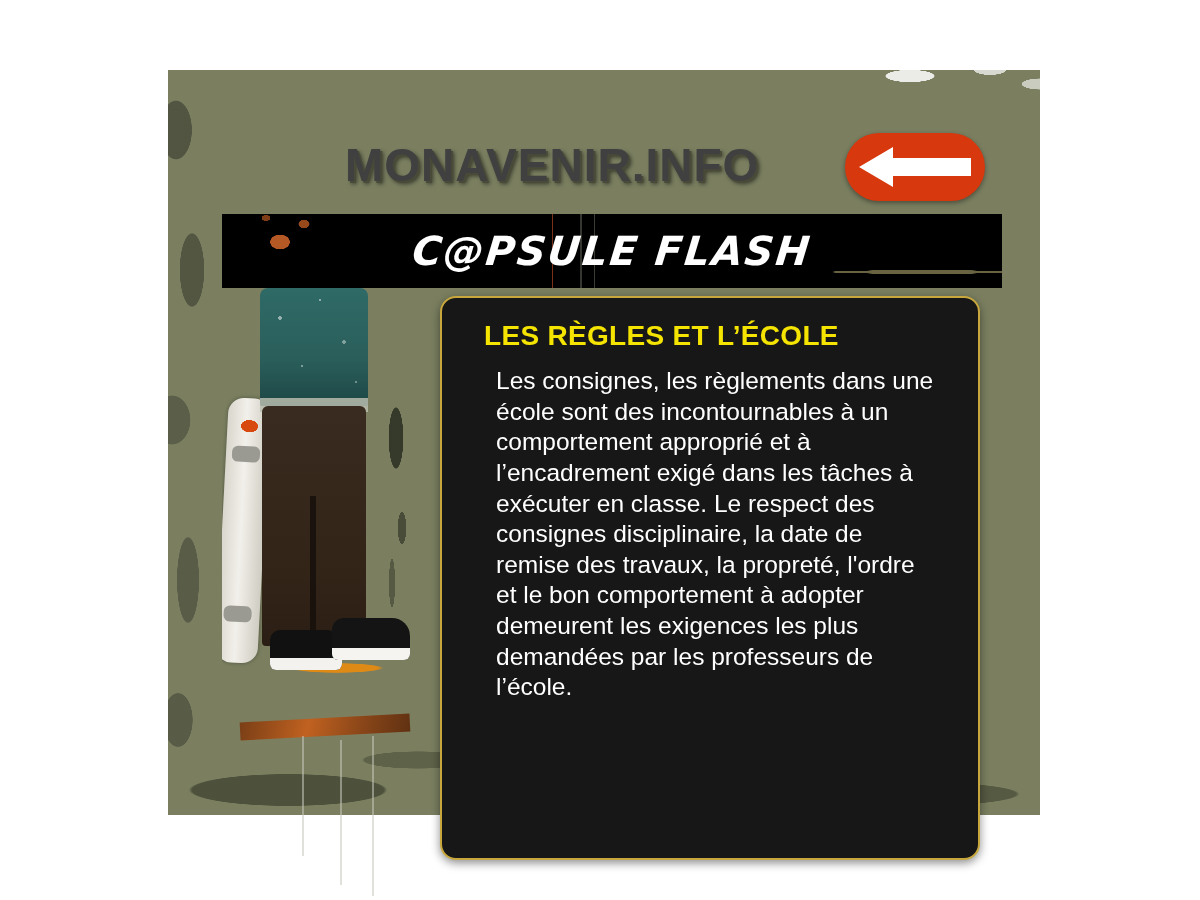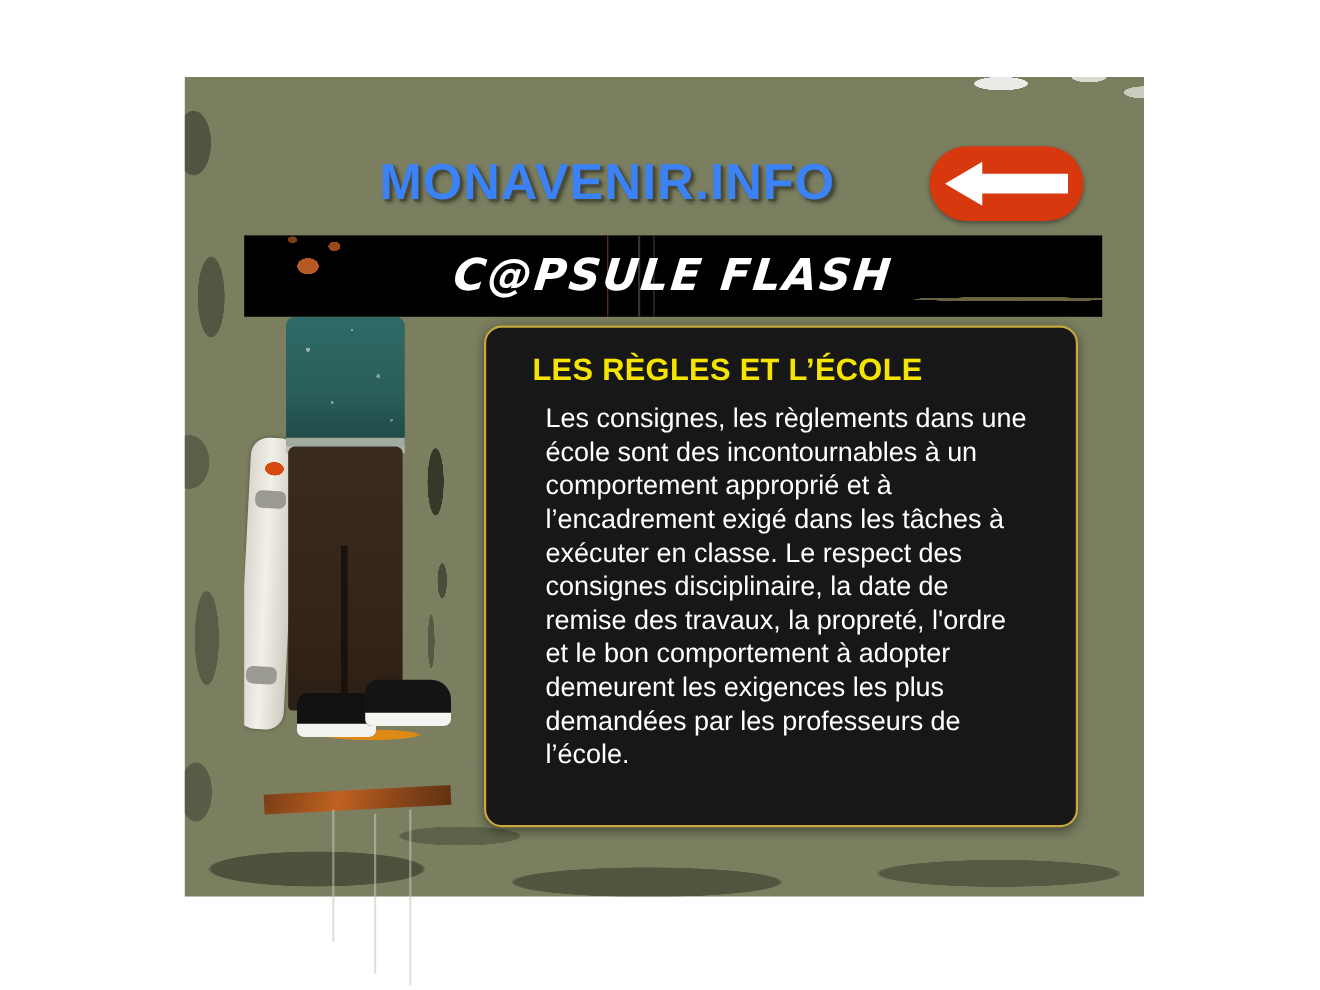--- a/index.html
+++ b/index.html
@@ -85,21 +85,21 @@
     pointer-events: none;
   }
 
   
   .site-title {
     position: absolute;
     left: 345px;
     top: 138px;
     font-size: 46px;
     font-weight: bold;
-    color: #3b82f6;
+    color: #404040;
     letter-spacing: 1px;
     text-shadow:
       2px 2px 0 #4a4a38,
       3px 3px 4px rgba(0,0,0,.55);
     white-space: nowrap;
   }
 
   .back-button {
     position: absolute;
     left: 845px;
@@ -364,21 +364,21 @@
   .drip-line-1 { left: 302px; top: 736px; height: 120px; }
   .drip-line-2 { left: 340px; top: 740px; height: 145px; }
   .drip-line-3 { left: 372px; top: 736px; height: 160px; }
 
   
   .card {
     position: absolute;
     left: 440px;
     top: 296px;
     width: 540px;
-    height: 456px;
+    height: 564px;
     background: #171717;
     border: 2px solid #c8a83c;
     border-radius: 16px;
     box-shadow: 0 3px 10px rgba(0,0,0,.45);
     box-sizing: border-box;
     padding: 22px 28px 18px 42px;
   }
   .card-title {
     color: #f5e400;
     font-size: 28px;

